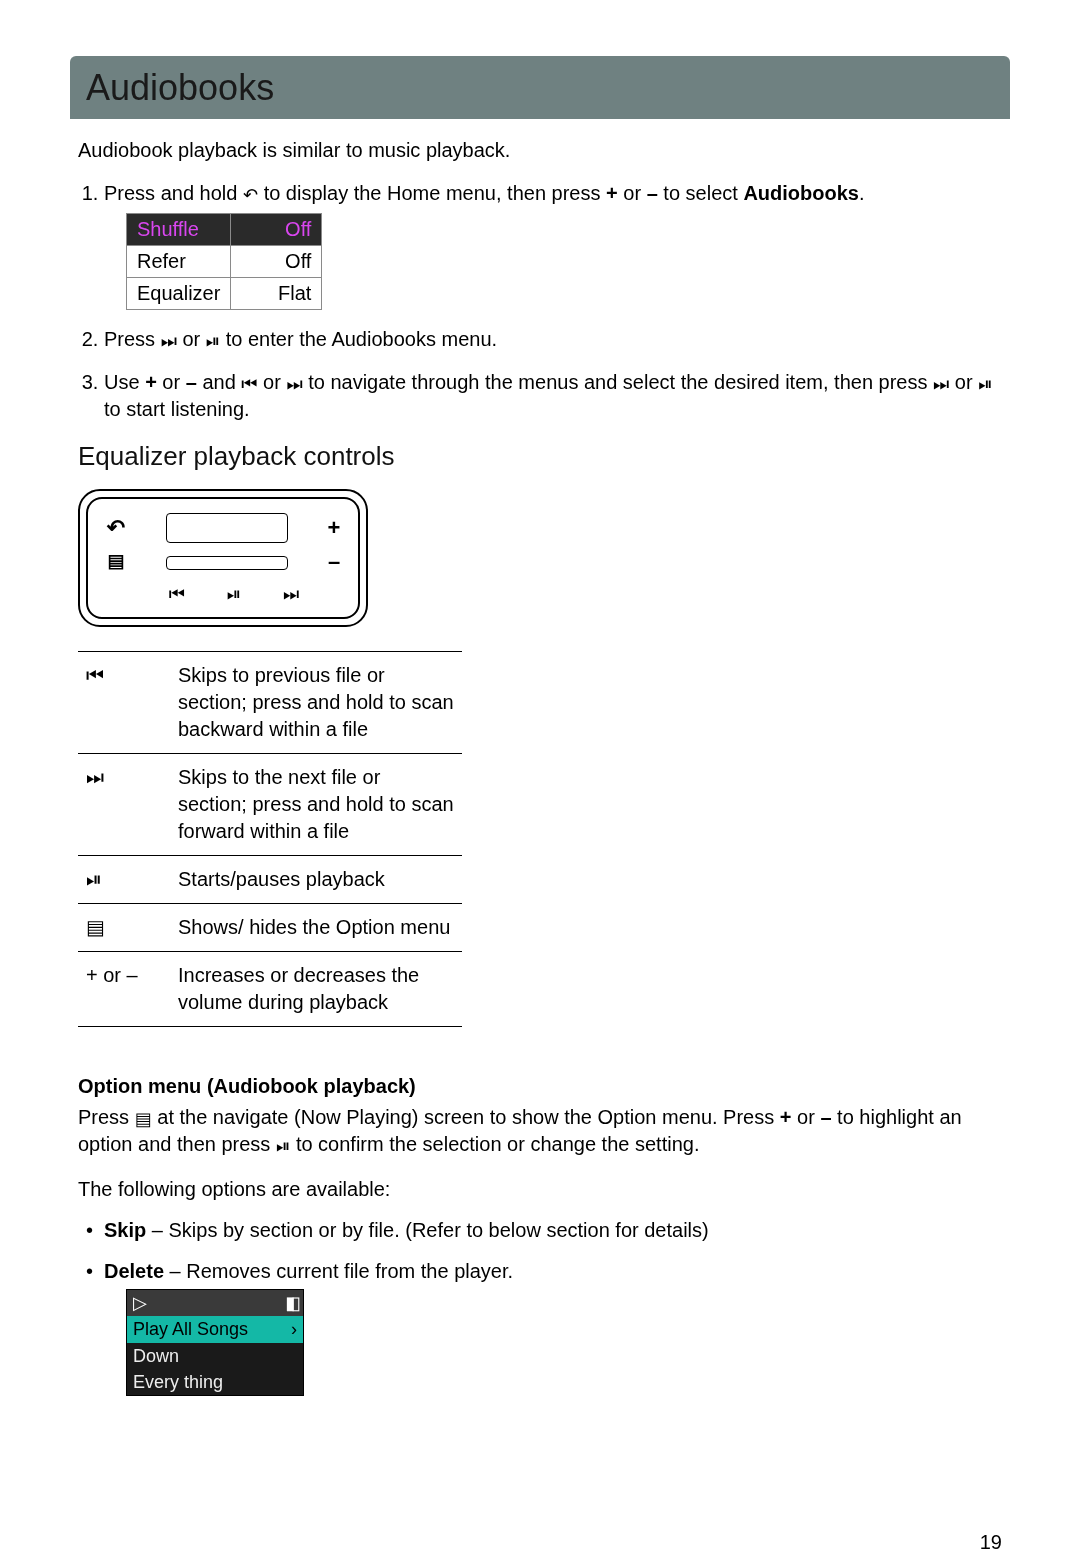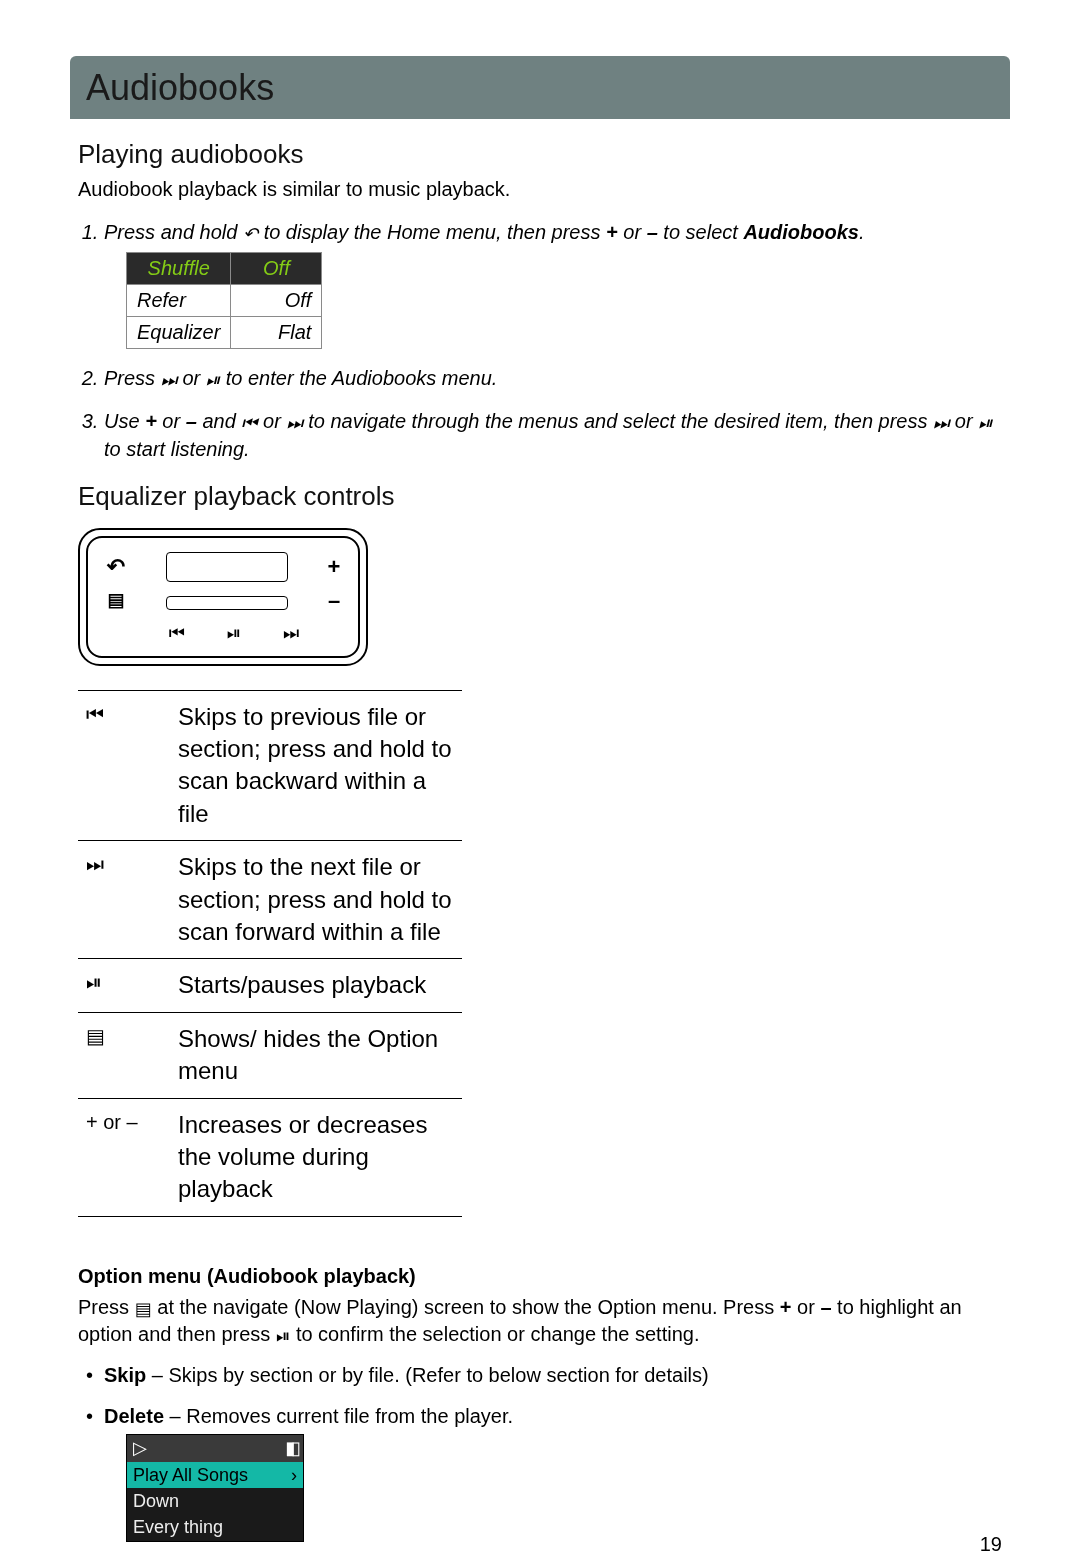--- a/index.html
+++ b/index.html
@@ -7,45 +7,45 @@
   .page{padding:56px 78px 40px 78px;position:relative;min-height:1498px;}
 
   .title-bar{background:#6f8181;border-radius:6px 6px 0 0;padding:8px 16px 6px 16px;margin:0 -8px 18px -8px;}
   .title-bar h1{margin:0;font-size:36px;font-weight:400;color:#1a1a1a;}
 
   h2{font-size:26px;font-weight:400;margin:16px 0 4px 0;color:#111;}
 
   p{margin:4px 0;}
 
   ol.steps{margin:10px 0 4px 0;padding-left:26px;}
-  ol.steps>li{margin:16px 0;font-style:italic;}
+  ol.steps>li{margin:16px 0;}
 
   .icon{font-family:"Segoe UI Symbol","Apple Symbols",Arial,sans-serif;font-size:18px;vertical-align:-1px;display:inline-block;}
 
   
   table.menu-graphic{border-collapse:collapse;margin:6px 0 6px 22px;font-size:20px;background:#fff;border:1px solid #8a8a8a;}
   table.menu-graphic td{border:1px solid #8a8a8a;padding:2px 10px;min-width:70px;}
-  table.menu-graphic tr.sel td{background:#2a2a2a;color:#84cc16;text-align:center;}
+  table.menu-graphic tr.sel td{background:#2a2a2a;color:#d946ef;}
   table.menu-graphic td.val{text-align:right;}
 
   
   .device-wrap{margin:14px 0 24px 0;}
   .device-outer{display:inline-block;border:2px solid #000;border-radius:22px;padding:6px;}
   .device-inner{border:2px solid #000;border-radius:16px;padding:10px 12px 8px 12px;width:246px;}
   .dev-row{display:flex;align-items:center;margin:4px 0;}
   .dev-row .slot{flex:0 0 auto;}
   .screenrect{border:1px solid #000;border-radius:4px;height:28px;width:120px;}
   .screenrect.small{height:12px;width:120px;margin-top:4px;}
   .dev-side-icon{font-size:22px;font-weight:bold;}
   .dev-bottom{display:flex;justify-content:space-around;padding:2px 26px 2px 48px;font-size:18px;}
   .gap{flex:1;}
 
   
   table.controls{border-collapse:collapse;width:384px;margin-top:22px;}
-  table.controls td{border-top:1px solid #000;border-bottom:1px solid #000;padding:10px 8px;vertical-align:top;font-size:24px;}
+  table.controls td{border-top:1px solid #000;border-bottom:1px solid #000;padding:10px 8px;vertical-align:top;font-size:20px;}
   table.controls td.sym{width:76px;font-family:"Segoe UI Symbol","Apple Symbols",Arial,sans-serif;font-size:20px;}
 
   .bold{font-weight:bold;}
 
   ul.bullets{margin:4px 0;padding-left:26px;list-style:none;}
   ul.bullets li{margin:14px 0;position:relative;}
   ul.bullets li::before{content:"•";position:absolute;left:-18px;}
 
   
   .filelist{width:176px;margin:4px 0 0 22px;border:1px solid #000;font-size:18px;background:#fff;}
@@ -57,21 +57,20 @@
 </style>
 </head>
 <body>
 
 <div class="page">
 
   <div class="title-bar">
     <h1>Audiobooks</h1>
   </div>
 
-  <h2>Playing audiobooks</h2>
   <p>Audiobook playback is similar to music playback.</p>
 
   <ol class="steps">
     <li>
       <span>Press and hold </span><span class="icon">↶</span><span> to display the Home menu, then press </span><span class="bold">+</span><span> or </span><span class="bold">–</span><span> to select </span><span class="bold">Audiobooks</span><span>.</span>
 
       <table class="menu-graphic">
         <tbody>
             <tr class="sel">
           <td>Shuffle</td>
@@ -150,20 +149,21 @@
     </tr>
   </tbody>
     </table>
 
   <p style="margin-top:46px;" class="bold">Option menu (Audiobook playback)</p>
 
   <p>
     <span>Press </span><span class="icon">▤</span><span> at the navigate (Now Playing) screen to show the Option menu. Press </span><span class="bold">+</span><span> or </span><span class="bold">–</span><span> to highlight an option and then press </span><span class="icon">⏯</span><span> to confirm the selection or change the setting.</span>
   </p>
 
+  <p style="margin-top:18px;">The following options are available:</p>
 
   <ul class="bullets">
     <li>
       <span class="bold">Skip</span><span> – Skips by section or by file. (Refer to below section for details)</span>
     </li>
     <li>
       <span class="bold">Delete</span><span> – Removes current file from the player.</span>
 
       <div class="filelist">
         <div class="fl-top">

